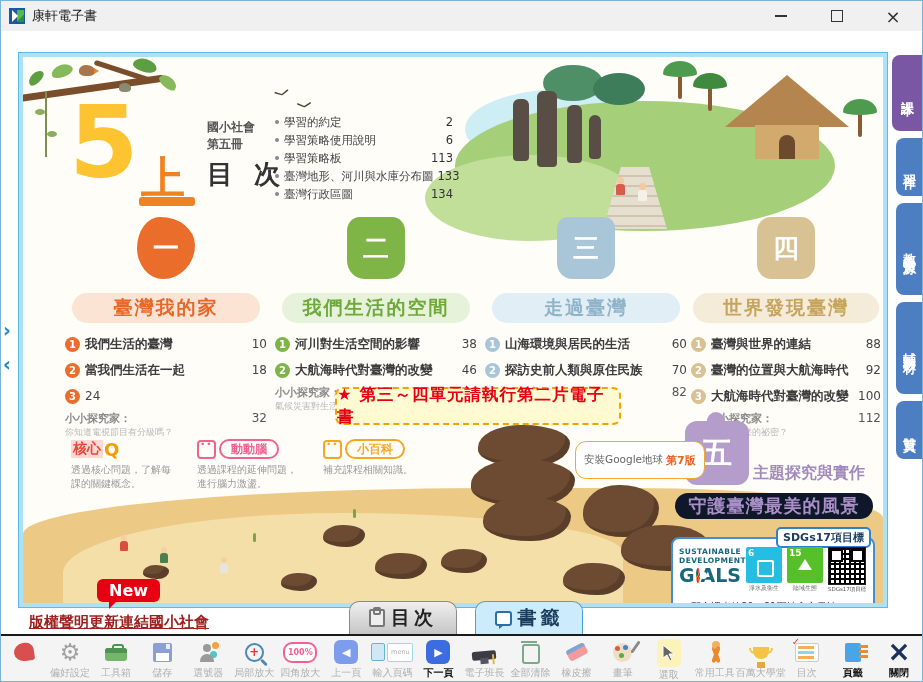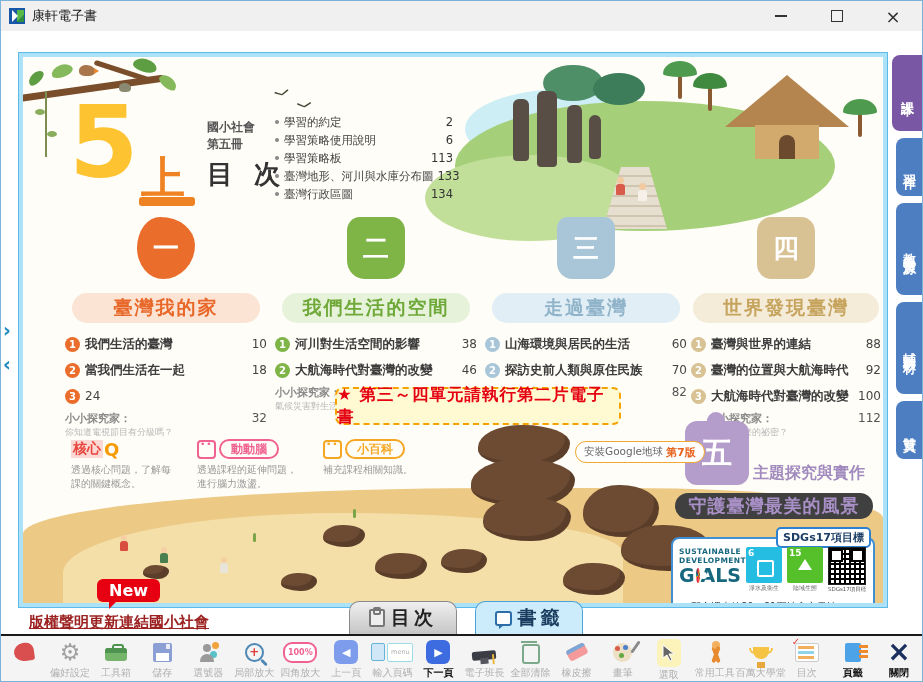--- a/index.html
+++ b/index.html
@@ -105,30 +105,30 @@
   .lgq{color:#f59a00;font-weight:900;font-size:18px;margin-left:1px;}
   .lgface{width:15px;height:15px;border:2px solid currentColor;border-radius:4px;margin-right:3px;
     position:relative;flex:none;}
   .lgface::before{content:"••";position:absolute;left:1px;top:-3px;font-size:9px;letter-spacing:1px;}
   .lgpill{border:2px solid currentColor;border-radius:10px;font-size:12px;font-weight:900;
     padding:0 10px;height:16px;display:flex;align-items:center;}
   .pinkc{color:#f06292;} .orangec{color:#f5a623;}
   .lgdesc{font-size:10px;color:#9a9a9a;line-height:14px;}
   
   .gbadge{position:absolute;left:552px;top:384px;height:20px;border:1.5px solid #f0a830;background:#fff;
-    border-radius:11px;display:flex;align-items:center;padding:0 8px;font-size:10.5px;color:#666;z-index:5;}
+    border-radius:11px;display:flex;align-items:center;padding:8px 8px;font-size:10.5px;color:#666;z-index:5;}
   .gver{color:#e8641e;font-weight:900;margin-left:3px;font-size:11px;}
   
   .unit5{position:absolute;left:648px;top:362px;width:206px;z-index:4;}
   .puzzle{position:absolute;left:14px;top:2px;width:64px;height:64px;background:#b59dcb;border-radius:12px;
     display:flex;align-items:center;justify-content:center;color:#fff;font-size:30px;font-weight:900;}
   .puzzle::before{content:"";position:absolute;left:-9px;top:22px;width:18px;height:18px;border-radius:50%;background:#b59dcb;}
   .puzzle::after{content:"";position:absolute;top:-9px;left:22px;width:18px;height:18px;border-radius:50%;background:#b59dcb;}
   .u5title{position:absolute;left:82px;top:44px;font-size:16px;font-weight:900;color:#a18abd;white-space:nowrap;}
-  .u5topic{position:absolute;left:4px;top:74px;width:198px;height:26px;background:#404040;border-radius:14px;
+  .u5topic{position:absolute;left:4px;top:74px;width:198px;height:26px;background:#0f172a;border-radius:14px;
     display:flex;align-items:center;justify-content:center;font-size:18px;font-weight:900;color:#a88fc6;letter-spacing:1px;text-align:center;}
   .sdgbox{position:absolute;left:0px;top:118px;width:204px;height:84px;border:2px solid #3f8fd2;
     border-radius:8px;background:#fff;box-sizing:border-box;}
   .sdgbtn{position:absolute;right:2px;top:-12px;background:#fff;border:2px solid #2d7fd0;border-radius:5px;
     font-size:11px;font-weight:bold;color:#1c3e66;padding:1px 5px;}
   .sdgrow{position:absolute;left:6px;top:8px;display:flex;align-items:flex-start;gap:5px;}
   .sdgword{width:62px;}
   .sdgw1{font-size:7.5px;font-weight:900;color:#17677e;letter-spacing:.4px;line-height:9px;}
   .goals{display:flex;align-items:center;font-size:19px;font-weight:900;color:#17677e;line-height:20px;}
   .wheel{width:15px;height:15px;border-radius:50%;margin:0 1px;position:relative;

